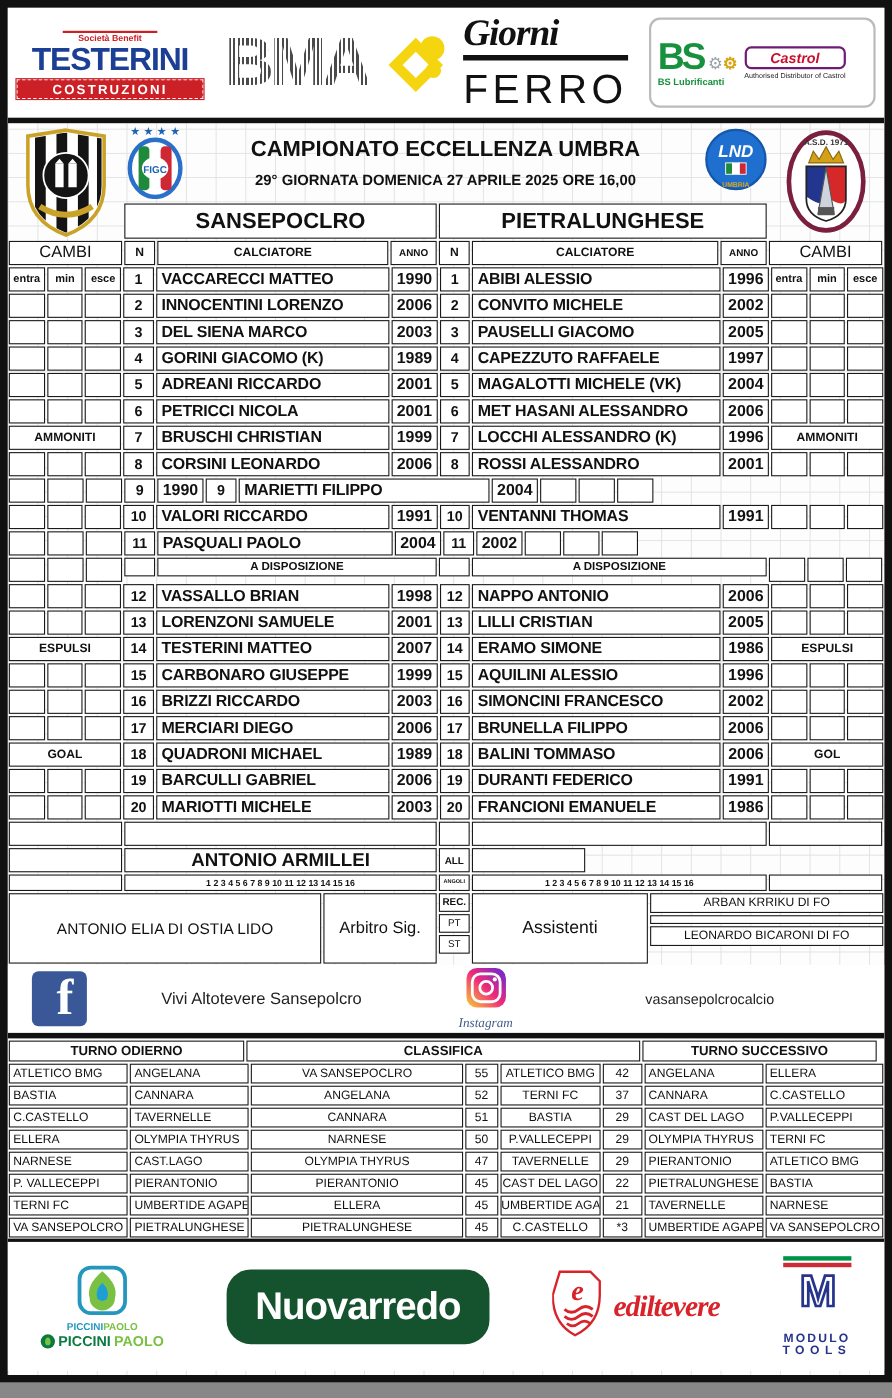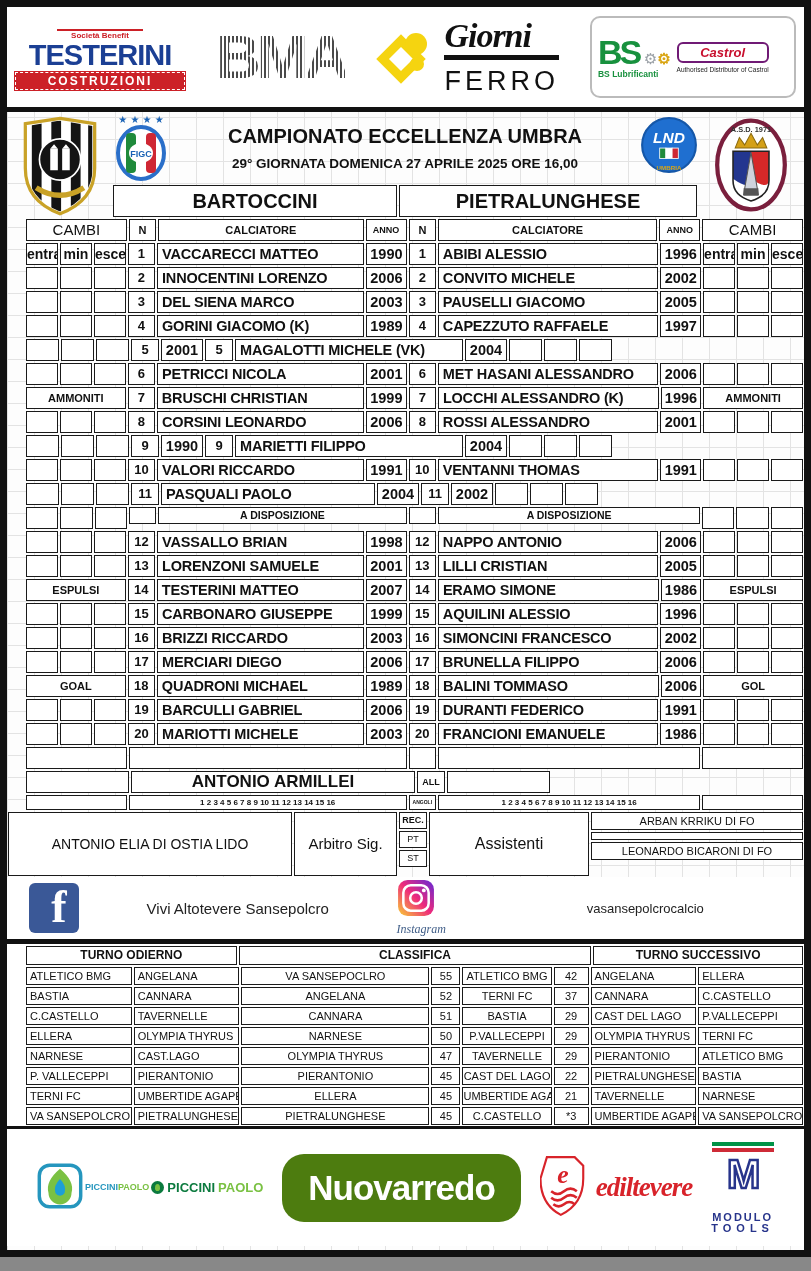--- a/index.html
+++ b/index.html
@@ -2,46 +2,46 @@
 <html><head>
 <meta charset="utf-8">
 <style>
   html,body{margin:0;padding:0;background:#888;}
   .page{position:relative;width:811px;height:1257px;box-sizing:border-box;border:7px solid #111;background:
     linear-gradient(#e3e3e3 1px, transparent 1px),
     linear-gradient(90deg,#e3e3e3 1px, transparent 1px),#fdfdfd;
     background-size:27px 22px;
     font-family:"Liberation Sans", sans-serif;color:#111;overflow:hidden;}
   
-  .row{display:flex;padding-left:18px;}
+  .row{display:flex;}
   .cell{background:#fff;border:1px solid #1a1a1a;margin:1px;height:20px;line-height:20px;
         text-align:center;font-weight:bold;overflow:hidden;white-space:nowrap;box-sizing:content-box;}
   .w-side{width:31px}.w-sideM{width:101px}
   .w-n{width:26px}.w-nameL{width:208px}.w-nameR{width:222px}.w-anno{width:40px}
   .w-naL{width:252px}.w-naR{width:266px}
   .w-teamL{width:282px}.w-teamR{width:296px}
   .name-cell{text-align:left;padding-left:4px;font-size:14.5px;letter-spacing:-0.2px;}
   .anno-cell{font-size:14.5px}.n-cell{font-size:13px}
-  .sd-lbl{font-size:14px;font-weight:bold}
+  .sd-lbl{font-size:10px;font-weight:bold}
   .sdm{font-size:11px}
   .hdr-cell{font-size:11px}
   .h16{height:15px;line-height:15px;font-size:10.5px}
   
   .sponsors-top{height:100px;border-bottom:5px solid #111;background:#fff;display:flex;align-items:center;justify-content:space-between;padding:0 8px;}
   .sp-testerini{width:170px;text-align:center;line-height:1;}
   .sp-testerini .tag{color:#cc2027;font-size:8px;font-weight:bold;border-top:2px solid #cc2027;display:inline-block;padding:1px 14px 0;}
   .sp-testerini .big{color:#1b3f94;font-size:29px;font-weight:bold;letter-spacing:-1px;}
   .sp-testerini .bar{background:#cc2027;color:#fff;font-size:12px;font-weight:bold;letter-spacing:2px;padding:2px 0;margin-top:2px;border:1px dashed #fff;outline:1px solid #cc2027;}
   .sp-bma{font-size:62px;font-weight:bold;letter-spacing:-4px;line-height:90px;
     background:repeating-linear-gradient(90deg,#4a4a4a 0 2px,#fff 2px 4px);
     -webkit-background-clip:text;background-clip:text;color:transparent;}
   .sp-giorni{display:flex;align-items:center;gap:6px;}
   .sp-giorni .txt{line-height:1;}
   .sp-giorni .g1{font-family:"Liberation Serif",serif;font-style:italic;font-weight:bold;font-size:34px;border-bottom:5px solid #111;padding-bottom:2px;letter-spacing:-1px;}
-  .sp-giorni .g2{font-size:27px;letter-spacing:4px;font-weight:normal;margin-top:8px;text-align:right;}
+  .sp-giorni .g2{font-size:37px;letter-spacing:4px;font-weight:normal;margin-top:8px;text-align:right;}
   .sp-bs{width:190px;height:74px;border:2px solid #bbb;border-radius:10px;display:flex;align-items:center;padding:2px 6px;gap:6px;background:#fff;}
   .sp-bs .bsletters{color:#18913e;font-size:34px;font-weight:bold;letter-spacing:-3px;line-height:1;}
   .sp-bs .gear{color:#9aa0a6;font-size:15px;line-height:1;}
   .sp-bs .gear b{color:#d9a514;}
   .sp-bs .bssub{color:#18913e;font-size:8.5px;font-weight:bold;}
   .sp-bs .castrolbox{border:2px solid #701a75;border-radius:6px;background:#fff;color:#c8102e;font-weight:bold;font-style:italic;font-size:13px;padding:1px 6px;text-align:center;}
   .sp-bs .castrolsub{font-size:6.5px;color:#222;margin-top:3px;text-align:center;}
   
   .band-header{display:flex;background:transparent;}
   .badge-col{width:105px;display:flex;align-items:flex-start;justify-content:center;padding-top:4px;}
@@ -59,42 +59,42 @@
   .ref-name{font-weight:normal;font-size:14px;}
   .midcol{display:flex;flex-direction:column;width:30px;}
   .midcol .cell{height:15px;line-height:15px;font-size:9px;margin:1px;}
   .assist-names{display:flex;flex-direction:column;flex:1;}
   .assist-names .cell{font-weight:normal;font-size:11px;}
   
   .social{height:62px;display:flex;align-items:center;background:#fff;}
   .fb-icon{width:50px;height:50px;background:#3a5897;border-radius:6px;color:#fff;
      font-family:"Liberation Serif",serif;font-weight:bold;font-size:46px;line-height:48px;text-align:center;margin-left:22px;text-indent:10px;}
   .social .txt1{flex:1;text-align:center;font-size:15px;color:#222;}
-  .ig-wrap{width:90px;}
+  .ig-wrap{width:90px;text-align:center;}
   .ig-script{font-family:"Liberation Serif",serif;font-style:italic;font-size:12px;color:#3f5d87;margin-top:1px;}
   .social .txt2{flex:1;text-align:center;font-size:13px;color:#222;}
   
   .standings{border-top:5px solid #111;background:#fff;padding-top:1px;}
   .st-hdr .cell{font-size:12px;height:17px;line-height:17px;}
   .st-cell{height:16px;line-height:16px;font-weight:normal;font-size:11px;}
   .left{text-align:left;padding-left:3px;}
   .w-to1{width:104px}.w-to2{width:104px}
   .w-cl1{width:192px}.w-clp{width:28px}.w-cl2{width:90px}.w-clp2{width:34px}
   .w-ts1{width:104px}.w-ts2{width:103px}
   .w-toH{width:212px}.w-clH{width:356px}.w-tsH{width:211px}
   
   .sponsors-bottom{border-top:3px solid #111;height:117px;background:#fff;display:flex;align-items:center;justify-content:space-between;padding:0 30px;}
-  .pp{display:flex;flex-direction:row;align-items:center;gap:2px;line-height:1;}
+  .pp{display:flex;flex-direction:column;align-items:center;gap:2px;line-height:1;}
   .pp .l1{font-size:9px;font-weight:bold;}
   .pp .l1 .a{color:#2596be}.pp .l1 .b{color:#7ac143}
   .pp .l2{font-size:13px;font-weight:bold;display:flex;align-items:center;gap:3px;}
   .pp .l2 .a{color:#0b7a3e}.pp .l2 .b{color:#7ac143}
   .pp .dot{width:13px;height:13px;border-radius:50%;background:#0b7a3e;display:inline-block;position:relative;}
   .pp .dot::after{content:"";position:absolute;left:4px;top:3px;width:5px;height:7px;background:#7ac143;border-radius:50% 50% 50% 50%/60% 60% 40% 40%;}
-  .nuovarredo{background:#4d7c0f;color:#fff;border-radius:22px;padding:14px 26px;font-size:35px;font-weight:bold;letter-spacing:-1px;}
+  .nuovarredo{background:#14532d;color:#fff;border-radius:22px;padding:14px 26px;font-size:35px;font-weight:bold;letter-spacing:-1px;}
   .edl{display:flex;align-items:center;gap:8px;}
   .edl .word{font-family:"Liberation Serif",serif;font-style:italic;font-weight:bold;font-size:27px;color:#d8232a;letter-spacing:-1px;}
   .modulo{display:flex;flex-direction:column;align-items:center;line-height:1;}
   .modulo .bars{width:62px;height:4px;background:#009246;margin-bottom:2px;}
   .modulo .bars2{width:62px;height:4px;background:#ce2b37;margin-bottom:2px;}
   .modulo .M{font-size:40px;font-weight:bold;color:#fff;-webkit-text-stroke:2.5px #27348b;letter-spacing:-2px;}
   .modulo .t1{color:#27348b;font-size:11px;letter-spacing:2px;font-weight:bold;margin-top:18px;}
   .modulo .t2{color:#27348b;font-size:11px;letter-spacing:5px;font-weight:bold;}
   .sheet{background:transparent;}
 </style>
@@ -182,21 +182,21 @@
               <circle cx="28" cy="28" r="26" fill="#1f6fd0" stroke="#1557a8" stroke-width="2"></circle>
               <text x="28" y="26" text-anchor="middle" font-size="15" font-weight="bold" font-style="italic" fill="#fff" font-family="Liberation Sans">LND</text>
               <rect x="19" y="31" width="6" height="10" fill="#1f8a3b" stroke="#fff" stroke-width="0.8"></rect>
               <rect x="25" y="31" width="6" height="10" fill="#fff" stroke="#fff" stroke-width="0.8"></rect>
               <rect x="31" y="31" width="6" height="10" fill="#cf2734" stroke="#fff" stroke-width="0.8"></rect>
               <text x="28" y="52" text-anchor="middle" font-size="6" font-weight="bold" fill="#d9a514" font-family="Liberation Sans">UMBRIA</text>
             </svg>
           </span>
         </div>
         <div class="teamname-row">
-          <div class="cell w-teamL">BARTOCCINI</div>
+          <div class="cell w-teamL">SANSEPOCLRO</div>
           <div class="cell w-teamR">PIETRALUNGHESE</div>
         </div>
       </div>
       <div class="badge-col badge-colR">
         <svg width="74" height="98" viewBox="0 0 70 92">
           <ellipse cx="35" cy="46" rx="32" ry="42" fill="#fff" stroke="#7a1f3d" stroke-width="4"></ellipse>
           <text x="35" y="15" text-anchor="middle" font-size="7" font-weight="bold" fill="#333" font-family="Liberation Sans">A.S.D. 1971</text>
           <path d="M20 30 l4-10 5 7 6-11 6 11 5-7 4 10 z" fill="#d4a017" stroke="#8a6a10" stroke-width="1"></path>
           <path d="M18 33 h17 v26 q0 12-17 0 z" fill="#23368f"></path>
           <path d="M35 33 h17 v26 q0 12-17 0 z" fill="#d62828"></path>
@@ -273,20 +273,21 @@
           <div class="cell w-anno anno-cell">1997</div>
           <div class="cell w-side"></div>
           <div class="cell w-side"></div>
           <div class="cell w-side"></div>
         </div>
         <div class="row">
           <div class="cell w-side"></div>
           <div class="cell w-side"></div>
           <div class="cell w-side"></div>
           <div class="cell w-n n-cell">5</div>
+          <div class="cell w-nameL name-cell">ADREANI RICCARDO</div>
           <div class="cell w-anno anno-cell">2001</div>
           <div class="cell w-n n-cell">5</div>
           <div class="cell w-nameR name-cell">MAGALOTTI MICHELE (VK)</div>
           <div class="cell w-anno anno-cell">2004</div>
           <div class="cell w-side"></div>
           <div class="cell w-side"></div>
           <div class="cell w-side"></div>
         </div>
         <div class="row">
           <div class="cell w-side"></div>

